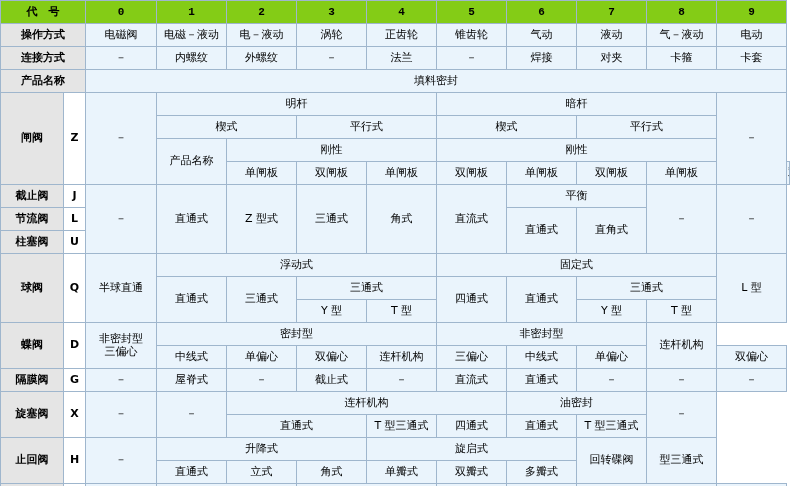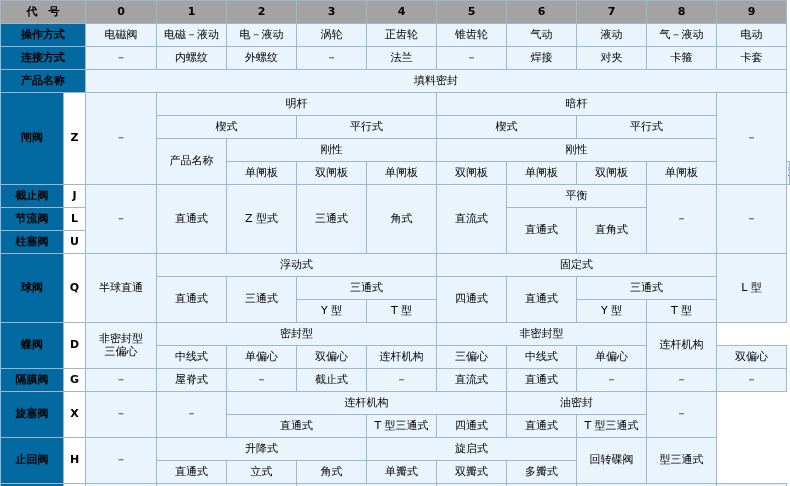--- a/index.html
+++ b/index.html
@@ -21,25 +21,26 @@
     text-align:center;
     vertical-align:middle;
     padding:1px 1px;
     line-height:1.15;
     font-size:11px;
     height:20px;
     overflow:hidden;
     white-space:nowrap;
   }
   td.hdr{
-    background:#a3a3a3;
+    background:#84cc16;
     font-weight:bold;
+    font-family:Liberation Mono, monospace;
   }
   td.rowhdr{
-    background:#0369a1;
+    background:#e5e5e5;
     font-weight:bold;
     text-align:center;
   }
   td.code{
     background:#ffffff;
     font-weight:bold;
   }
   td.tint{background:#eaf4fc;}
   td.two{line-height:1.1;}
 </style>

